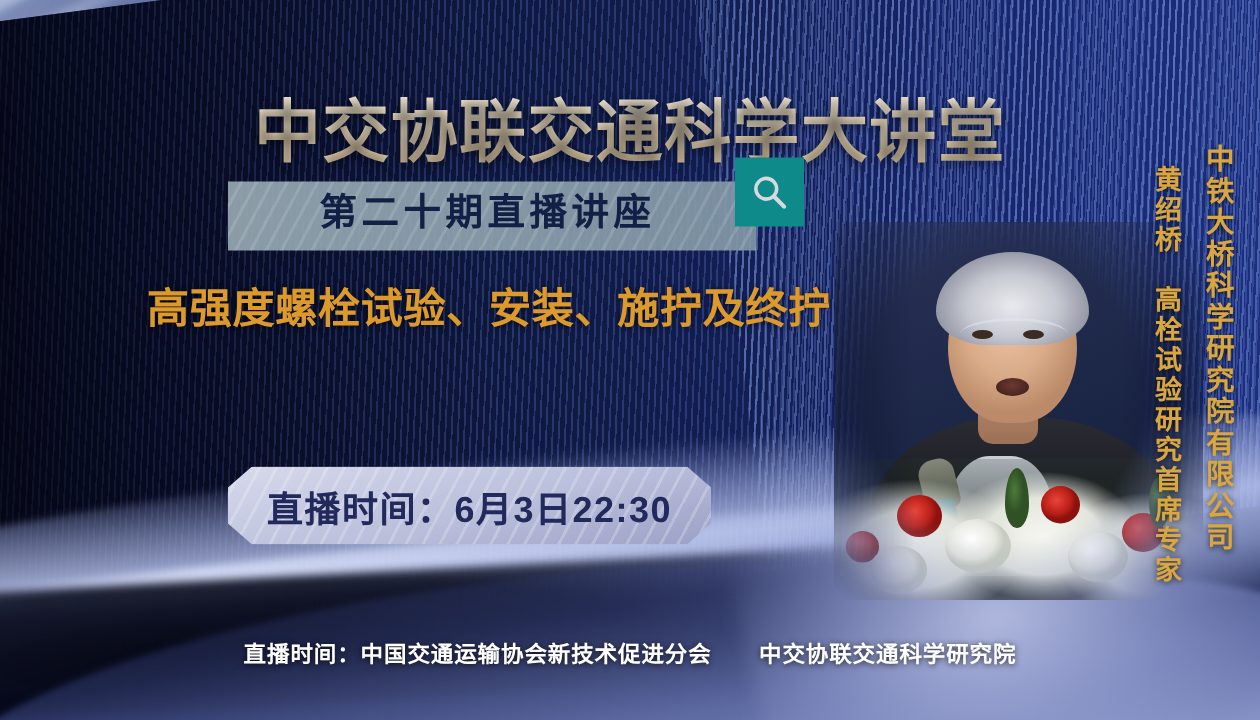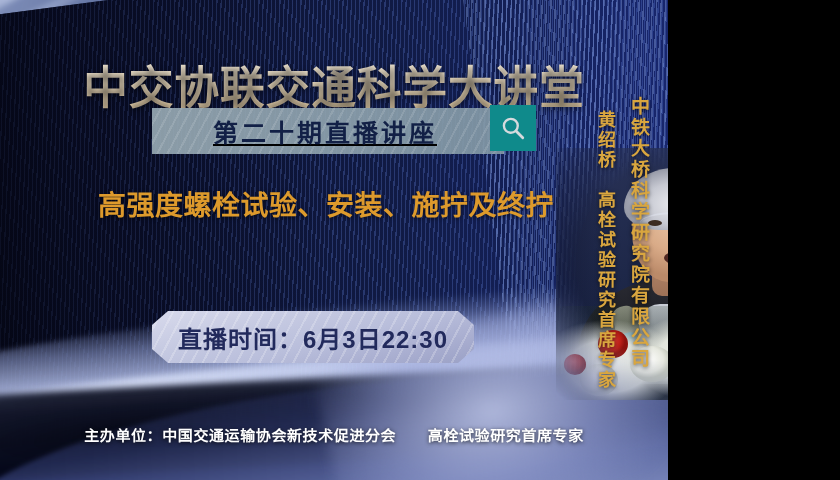--- a/index.html
+++ b/index.html
@@ -2,21 +2,21 @@
 <html lang="zh-CN"><head>
 <meta charset="utf-8">
 <style>
   html, body {
     margin: 0;
     padding: 0;
     background: #000;
   }
   #poster {
     position: relative;
-    width: 668px;
+    width: 840px;
     height: 480px;
     overflow: hidden;
     font-family: "Liberation Sans", "DejaVu Sans", sans-serif;
     background: #0b0f2a;
     user-select: none;
   }
 
   
   .bg-base {
     position: absolute; inset: 0;
@@ -235,25 +235,24 @@
     -webkit-background-clip: text;
             background-clip: text;
     -webkit-text-fill-color: transparent;
     text-shadow: 0 2px 7px rgba(0,0,0,.55);
     font-family: "Liberation Sans", "DejaVu Sans", sans-serif;
     transform: scaleX(.97);
   }
 
   .subtitle-bar {
     position: absolute;
-    left: 152px; top: 108px;
+    left: 152px; top: 121px;
     width: 352px; height: 46px;
-    display: flex; align-items: center;
+    display: flex; align-items: flex-start;
     background: linear-gradient(100deg, rgba(150,168,178,.92) 0%, rgba(140,160,172,.92) 55%, rgba(128,150,164,.92) 100%);
-    text-decoration: underline;
   }
   .subtitle-bar::after{
     content:""; position:absolute; inset:0;
     background-image: repeating-linear-gradient(118deg,
       rgba(255,255,255,0) 0px, rgba(255,255,255,0) 7px,
       rgba(255,255,255,.12) 7px, rgba(255,255,255,.12) 9px);
     pointer-events:none;
   }
   .subtitle-text {
     position: relative; z-index:1;
@@ -404,18 +403,18 @@
   </div>
 
   <div class="time-badge">
     <span class="time-text">直播时间：6月3日22:30</span>
   </div>
 
   <div class="vcol vcol-org">中铁大桥科学研究院有限公司</div>
   <div class="vcol vcol-person">黄绍桥　高栓试验研究首席专家</div>
 
   <div class="footer">
-    <span>主办单位：中国交通运输协会新技术促进分会</span>
+    <span>直播时间：中国交通运输协会新技术促进分会</span>
     <span class="gap"></span>
-    <span>高栓试验研究首席专家</span>
+    <span>中交协联交通科学研究院</span>
   </div>
 
 </div>
 
 </body></html>

